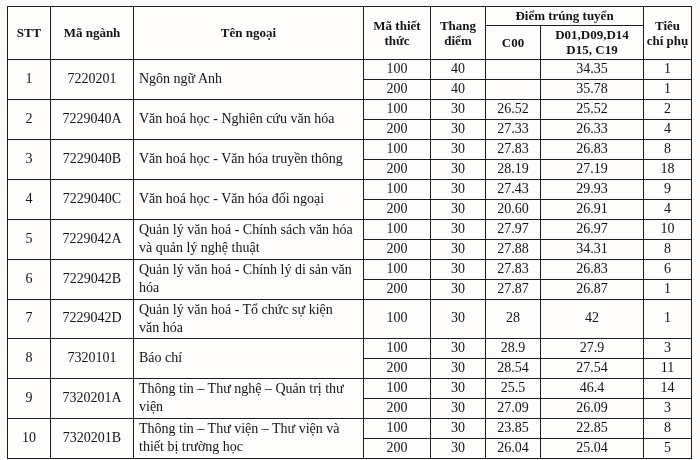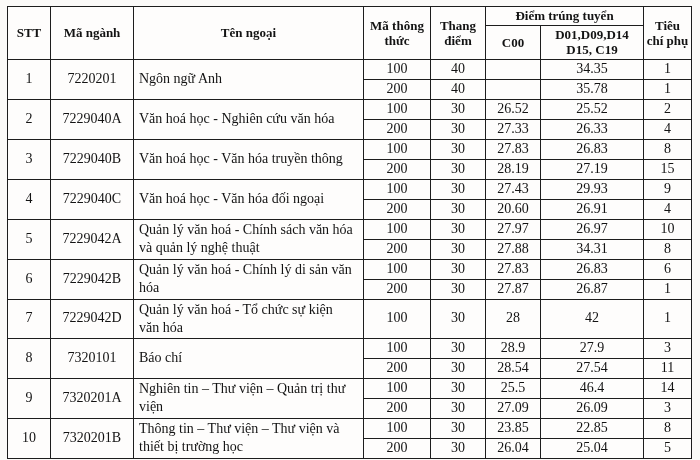--- a/index.html
+++ b/index.html
@@ -70,21 +70,21 @@
       <col class="c-c00">
       <col class="c-dgroup">
       <col class="c-tcp">
   </colgroup>
 
   <tbody>
       <tr class="h1">
     <th rowspan="2">STT</th>
     <th rowspan="2">Mã ngành</th>
     <th rowspan="2">Tên ngoại</th>
-    <th rowspan="2">Mã thông thức</th>
+    <th rowspan="2">Mã thiết thức</th>
     <th rowspan="2">Thang điểm</th>
     <th colspan="2">Điểm trúng tuyển</th>
     <th rowspan="2">Tiêu chí phụ</th>
   </tr>
   <tr class="h2">
     <th>C00</th>
     <th>D01,D09,D14 D15, C19</th>
   </tr>
 
   <tr class="sub">
@@ -131,21 +131,21 @@
     <td>30</td>
     <td>27.83</td>
     <td>26.83</td>
     <td>8</td>
   </tr>
   <tr class="sub">
     <td>200</td>
     <td>30</td>
     <td>28.19</td>
     <td>27.19</td>
-    <td>15</td>
+    <td>18</td>
   </tr>
 
   <tr class="sub">
     <td rowspan="2">4</td>
     <td rowspan="2">7229040C</td>
     <td rowspan="2" class="name">Văn hoá học - Văn hóa đối ngoại</td>
     <td>100</td>
     <td>30</td>
     <td>27.43</td>
     <td>29.93</td>
@@ -220,21 +220,21 @@
     <td>200</td>
     <td>30</td>
     <td>28.54</td>
     <td>27.54</td>
     <td>11</td>
   </tr>
 
   <tr class="sub">
     <td rowspan="2">9</td>
     <td rowspan="2">7320201A</td>
-    <td rowspan="2" class="name">Nghiên tin – Thư viện – Quản trị thư viện</td>
+    <td rowspan="2" class="name">Thông tin – Thư nghệ – Quản trị thư viện</td>
     <td>100</td>
     <td>30</td>
     <td>25.5</td>
     <td>46.4</td>
     <td>14</td>
   </tr>
   <tr class="sub">
     <td>200</td>
     <td>30</td>
     <td>27.09</td>

